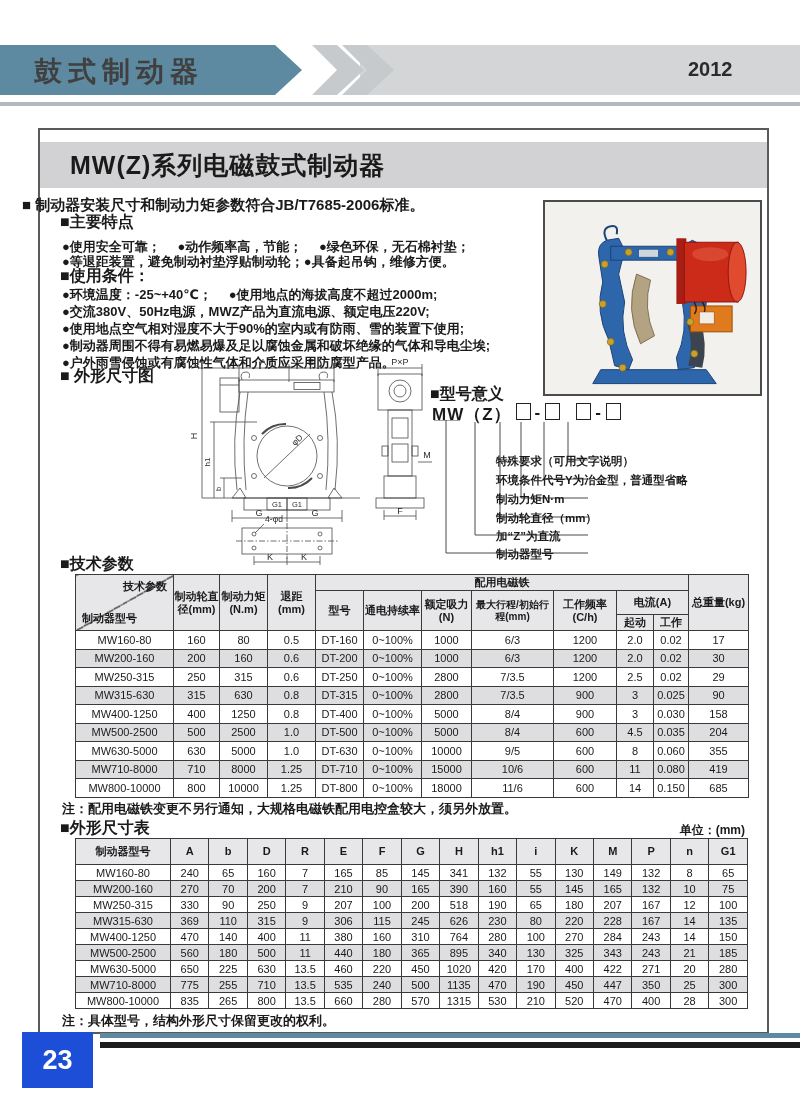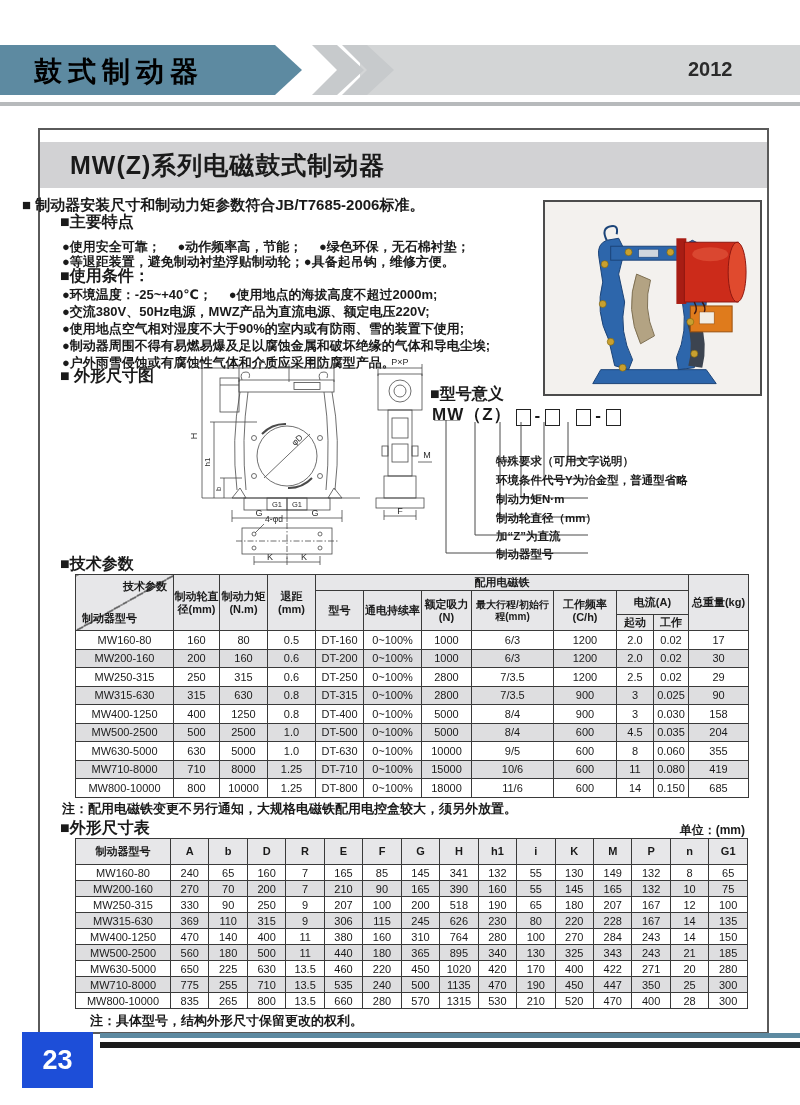--- a/index.html
+++ b/index.html
@@ -2,42 +2,42 @@
 <html><head>
 <meta charset="utf-8">
 <style>
   html,body{margin:0;padding:0;background:#e8e8e8;}
   .page{position:relative;width:800px;height:1105px;background:#ffffff;overflow:hidden;
         font-family:"Liberation Sans","DejaVu Sans",sans-serif;color:#1a1a1a;}
 
   
   .hdr-svg{position:absolute;left:0;top:43px;width:800px;height:68px;}
   .banner-title{position:absolute;left:34px;top:53px;width:260px;font-size:28px;font-weight:700;
-        color:#000000;letter-spacing:6px;}
+        color:#404040;letter-spacing:6px;}
   .year{position:absolute;left:688px;top:58px;font-size:20px;font-weight:600;color:#2b2b2b;}
 
   
   .content-box{position:absolute;left:38px;top:128px;width:727px;height:902px;
         border:2px solid #5a5a5a;background:#fff;}
   .title-strip{position:absolute;left:0px;top:12px;width:100%;height:46px;background:#d2d2d4;
         line-height:46px;font-size:25px;font-weight:700;padding-left:30px;box-sizing:border-box;
         letter-spacing:1px;}
   .tline{position:absolute;left:22px;font-weight:700;white-space:nowrap;}
   .bline{position:absolute;left:22px;font-weight:600;font-size:13px;white-space:nowrap;}
 
   
   .fig-svg{position:absolute;left:182px;top:358px;width:250px;height:208px;}
   .photo-box{position:absolute;left:543px;top:200px;width:219px;height:196px;border:2px solid #4c4c4c;
         background:#f3f1ee;box-sizing:border-box;}
   .photo-svg{width:100%;height:100%;}
 
   
   .mm-heading{position:absolute;left:430px;top:384px;font-weight:700;font-size:16px;}
   .mm-code{position:absolute;left:432px;top:403px;font-size:17px;font-weight:600;letter-spacing:1px;
-        display:flex;align-items:flex-end;gap:3px;}
+        display:flex;align-items:flex-start;gap:3px;}
   .mm-box{display:inline-block;width:13px;height:15px;border:1.5px solid #222;margin:0 1px;}
   .mm-svg{position:absolute;left:428px;top:420px;width:335px;height:142px;}
   .mm-label{position:absolute;left:496px;font-size:11.5px;font-weight:600;white-space:nowrap;}
 
   
   table{border-collapse:collapse;table-layout:fixed;}
   th,td{border:1px solid #3a3a3a;font-size:11px;text-align:center;padding:0;font-weight:400;
         overflow:hidden;white-space:nowrap;}
   th{background:#e7e7e9;font-weight:600;white-space:normal;line-height:1.15;}
   .tech-table{position:absolute;left:75px;top:574px;width:673px;}
@@ -637,19 +637,19 @@
           <td>530</td>
           <td>210</td>
           <td>520</td>
           <td>470</td>
           <td>400</td>
           <td>28</td>
           <td>300</td>
         </tr>
       </tbody>
   </table>
-  <div class="note-line" style="top:1012px;margin-left:28px;">注：具体型号，结构外形尺寸保留更改的权利。</div>
+  <div class="note-line" style="top:1012px;">注：具体型号，结构外形尺寸保留更改的权利。</div>
 
   <div class="foot-line-teal"></div>
   <div class="foot-line-black"></div>
   <div class="page-num">23</div>
 
 </div>
 
 </body></html>

